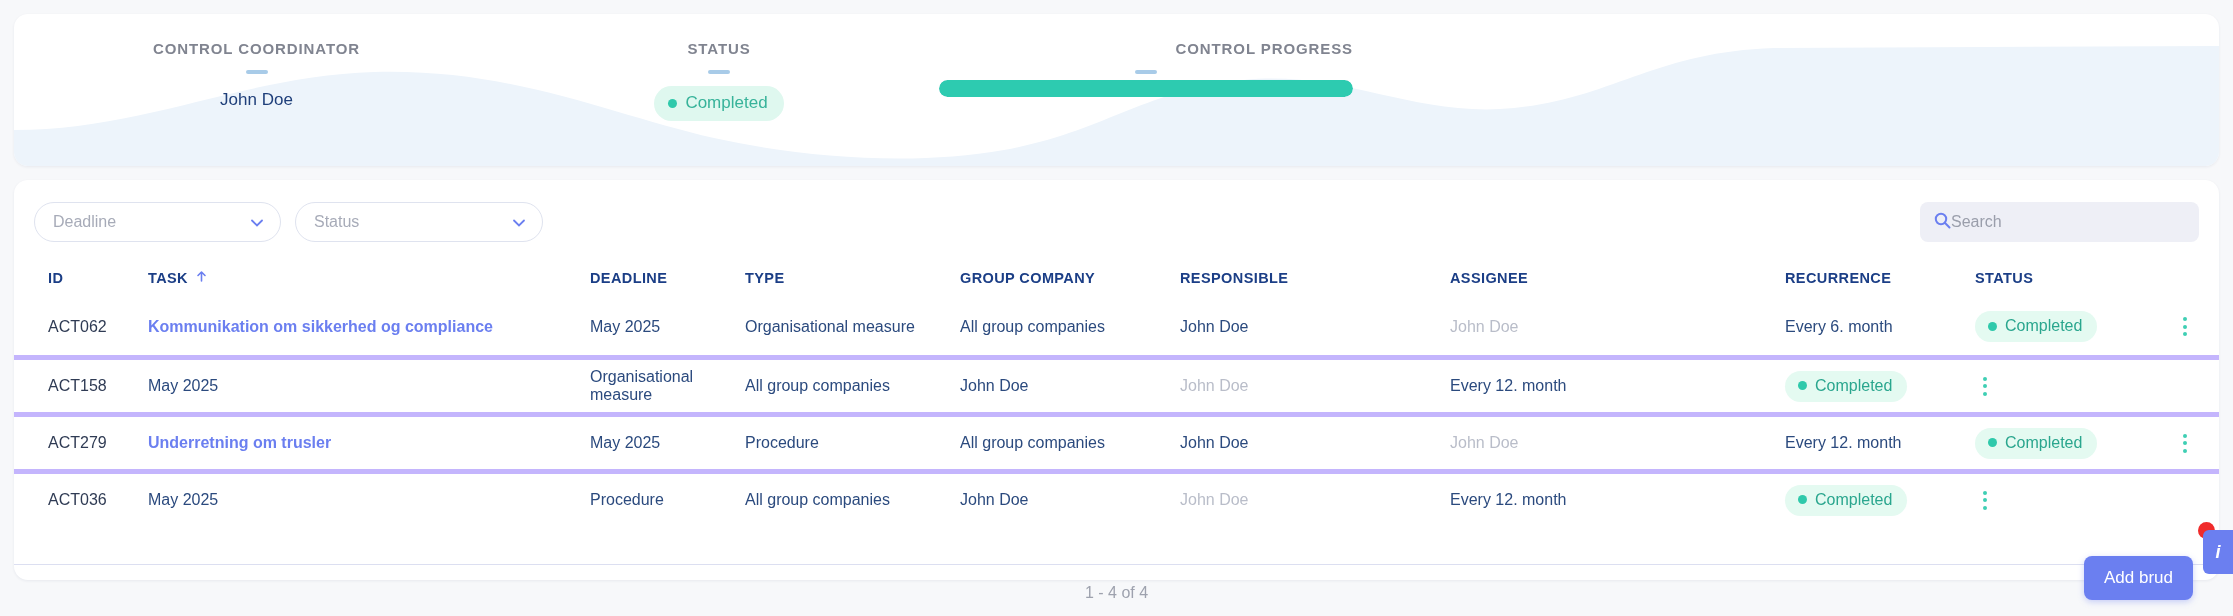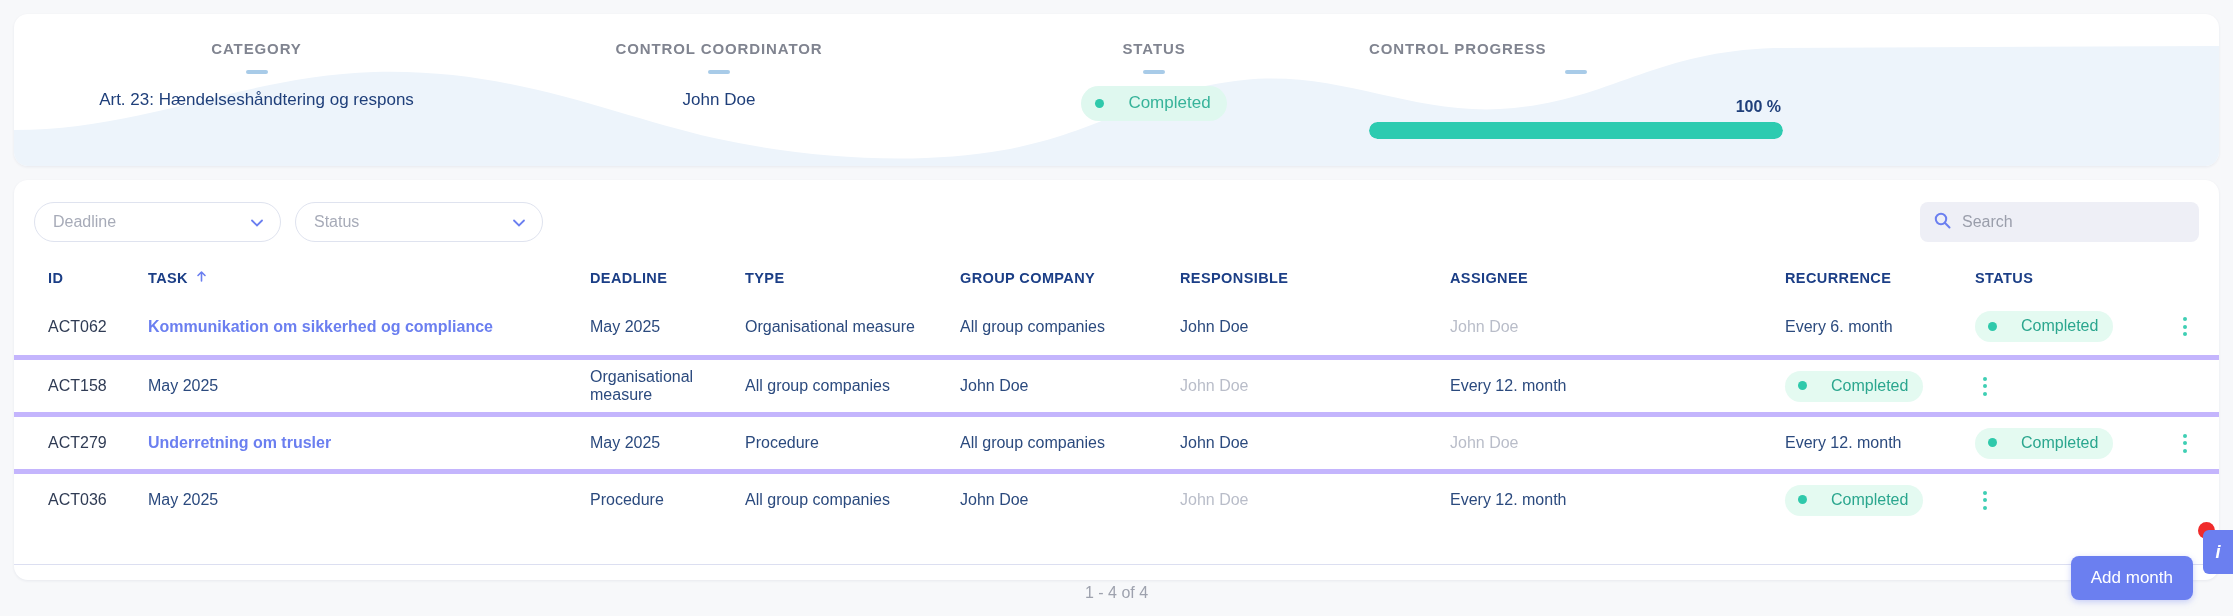--- a/index.html
+++ b/index.html
@@ -36,21 +36,21 @@
     color: #808490; text-transform: uppercase;
   }
   .hdash {
     width: 22px; height: 4px; border-radius: 2px;
     background: #a8cbe8; margin-top: 13px;
   }
   .hvalue {
     margin-top: 16px; font-size: 17px; color: #1f3f7a;
   }
   .badge {
-    display: inline-flex; align-items: center; gap: 24px;
+    display: inline-flex; align-items: center; gap: 8px;
     background: #dff8ef; color: #37b39a;
     border-radius: 20px; padding: 7px 16px 8px 14px;
     font-size: 17px; margin-top: 12px; text-align: right;
   }
   .badge .dot {
     width: 9px; height: 9px; border-radius: 50%; background: #2fc9ab;
     display: inline-block;
   }
   .note-icon { margin-top: 14px; }
   .prog-head {
@@ -85,21 +85,21 @@
   }
   .select.w1 { width: 247px; }
   .select.w2 { width: 252px; }
   .select.w3 { width: 248px; }
   .select .chev { position: absolute; right: 16px; top: 13px; }
 
   .search-wrap {
     position: absolute; right: 20px; top: 22px;
     width: 279px; height: 40px;
     background: #eeeff6; border-radius: 8px;
-    display: flex; align-items: center; padding: 0 14px; gap: 11px;
+    display: flex; align-items: center; padding: 0 14px; 
   }
   .search-wrap input {
     border: none; outline: none; background: transparent;
     font-family: "Liberation Sans", sans-serif;
     font-size: 16px; color: #4a4f5e; width: 100%;
   }
   .search-wrap input::placeholder { color: #9a9eab; }
 
   
   .tbl { position: absolute; left: 0; top: 78px; width: 100%; }
@@ -176,46 +176,40 @@
   <div class="header-card">
 
     <svg class="wave" viewBox="0 0 2205 120" preserveAspectRatio="none">
       <path d="M0,84 C130,84 230,30 360,26 C500,22 600,70 700,92 C790,112 900,120 990,104
                C1090,86 1130,44 1230,34 C1330,24 1400,72 1500,62 C1600,52 1640,6 1760,2
                L2205,0 L2205,120 L0,120 Z" fill="#edf4fb"></path>
     </svg>
 
     <div class="header-grid">
 
-      <div class="hcol">
-        <div class="hlabel">CATEGORY</div>
-        <div class="hdash"></div>
-        <div class="hvalue">Art. 23: Hændelseshåndtering og respons</div>
-      </div>
 
       <div class="hcol">
         <div class="hlabel">CONTROL COORDINATOR</div>
         <div class="hdash"></div>
         <div class="hvalue">John Doe</div>
       </div>
 
       <div class="hcol">
         <div class="hlabel">STATUS</div>
         <div class="hdash"></div>
         <div class="badge">
           <span class="dot"></span>
           <span>Completed</span>
         </div>
       </div>
 
 
       <div class="hcol progress-col">
-        <div class="hlabel" style="text-align:left">CONTROL PROGRESS</div>
+        <div class="hlabel" style="text-align:right">CONTROL PROGRESS</div>
         <div class="hdash" style="margin:13px auto 0"></div>
-        <div class="prog-head">100 %</div>
         <div class="prog-track">
           <div class="prog-fill" id="progFill" style="width: 100%;"></div>
         </div>
       </div>
 
     </div>
   </div>
 
   <div class="main-card">
 
@@ -353,19 +347,19 @@
               </span>
             </div>
           </div>
         </div>
 
       <div class="tbl-foot">
         <span>1 - 4 of 4</span>
       </div>
     </div>
 
-    <button class="add-task">Add month</button>
+    <button class="add-task">Add brud</button>
   </div>
 
   <div class="info-dot"></div>
   <div class="info-tab">i</div>
 
 </div>
 
 </body></html>

